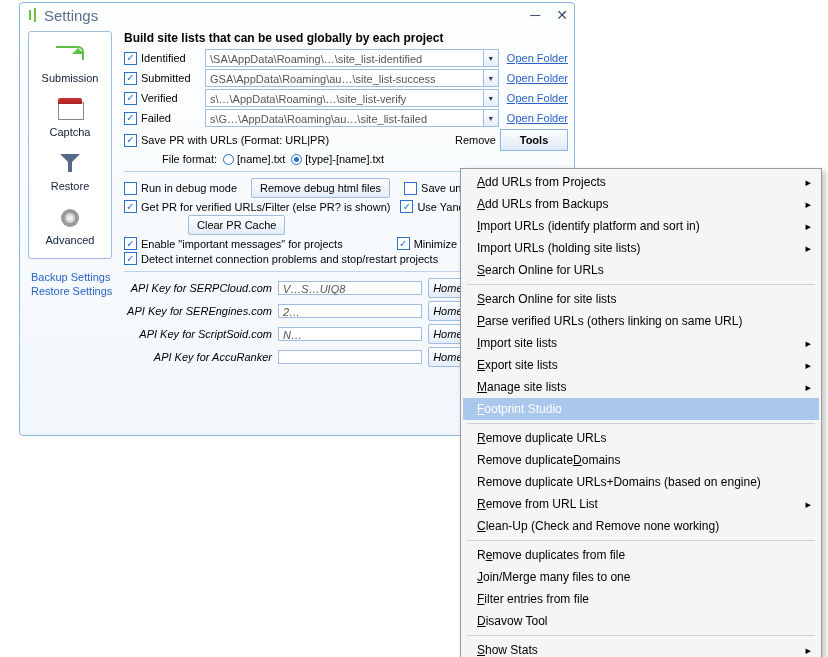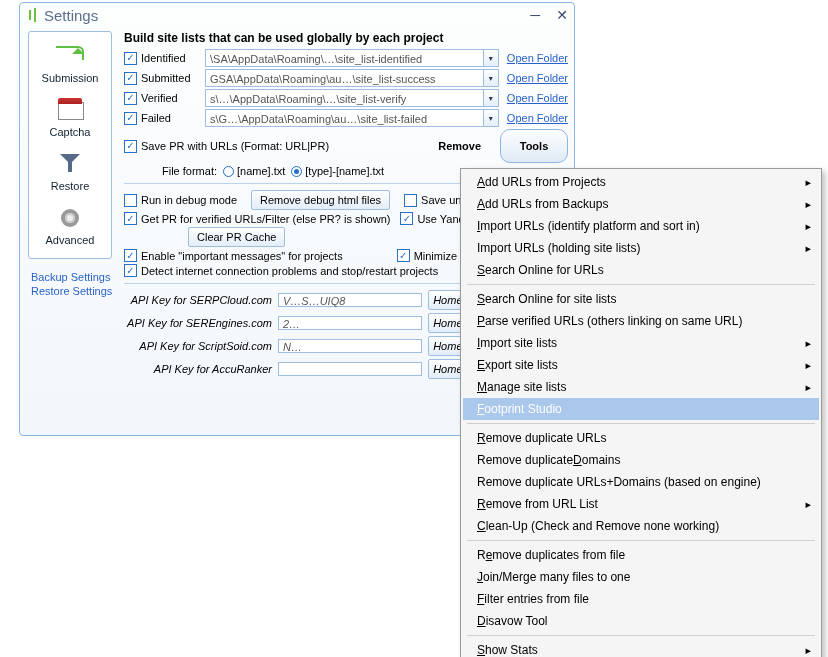--- a/index.html
+++ b/index.html
@@ -81,24 +81,24 @@
   .heading { font-weight:bold; font-size:12px; margin:2px 0 4px; }
   .row { display:flex; align-items:center; margin:2px 0; }
   .chk { width:13px;height:13px;border:1px solid #2a6fc9;background:#fff;display:inline-flex;align-items:center;justify-content:center;margin-right:4px;color:#2a6fc9;font-size:10px;line-height:1; flex:none;}
   .chk.on::after{content:"✓";}
   .lblcol{ width:64px; }
   .pathbox{ flex:1; height:18px; border:1px solid #9fbde0; background:#fff; padding:3px 4px; font-size:11px; color:#555; white-space:nowrap; overflow:hidden; text-overflow:clip;}
   .drop{ width:15px;height:18px;border:1px solid #9fbde0;border-left:none;background:linear-gradient(#fdfefe,#e5eefb);display:flex;align-items:center;justify-content:center;font-size:8px;color:#335; cursor:pointer;}
   .olink{ color:#2a62c9; text-decoration:underline; margin-left:8px; cursor:pointer; white-space:nowrap;}
   .radio{ width:11px;height:11px;border:1px solid #2a6fc9;border-radius:50%;display:inline-flex;align-items:center;justify-content:center;margin:0 3px 0 6px;}
   .radio.on::after{content:"";width:5px;height:5px;border-radius:50%;background:#2a6fc9;}
-  .rm{ margin-left:auto; margin-right:19px;font-weight:bold; }
+  .rm{ margin-left:auto; margin-right:4px; }
   .toolsbtn{
-    width:68px;height:34px;background:linear-gradient(#fdfefe,#dfeaf7);
-    border:1px solid #8db5e1;border-radius:10px;font-weight:bold;font-size:11px;
+    width:68px;height:22px;background:linear-gradient(#fdfefe,#dfeaf7);
+    border:1px solid #8db5e1;border-radius:0;font-weight:bold;font-size:11px;
     display:flex;align-items:center;justify-content:center;cursor:pointer;
   }
   .btn{
     height:20px;background:linear-gradient(#fdfefe,#e3edf8);
     border:1px solid #9fbde0;border-radius:2px;display:inline-flex;
     align-items:center;justify-content:center;padding:0 8px;cursor:pointer;font-size:11px;
     margin-left:6px;
   }
   .sep{ height:1px;background:#bcd2ea;margin:6px 0; }
   .api-row{ display:flex;align-items:center;margin:3px 0;font-style:italic; }

